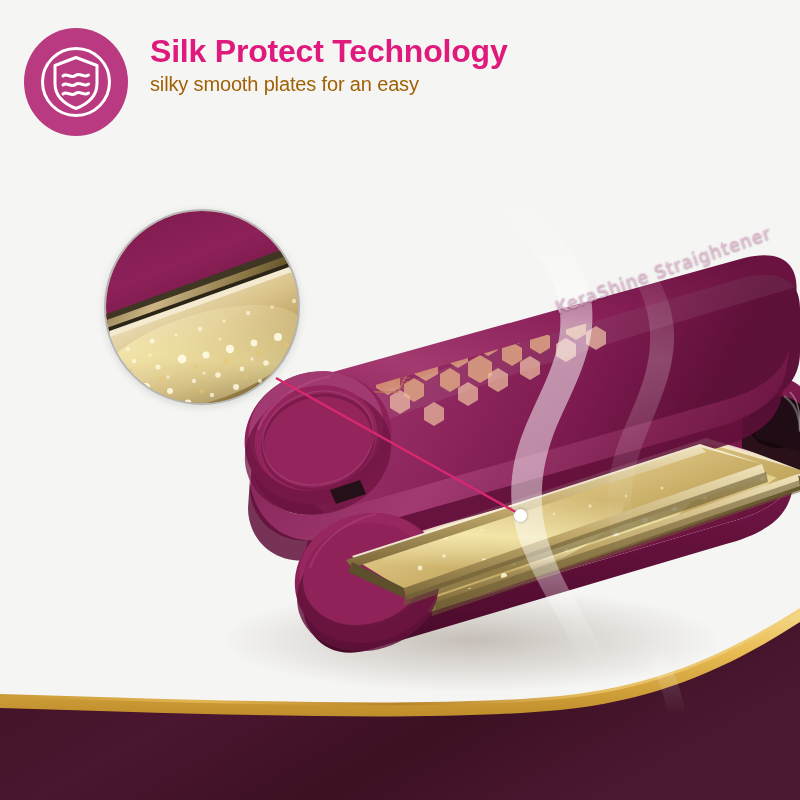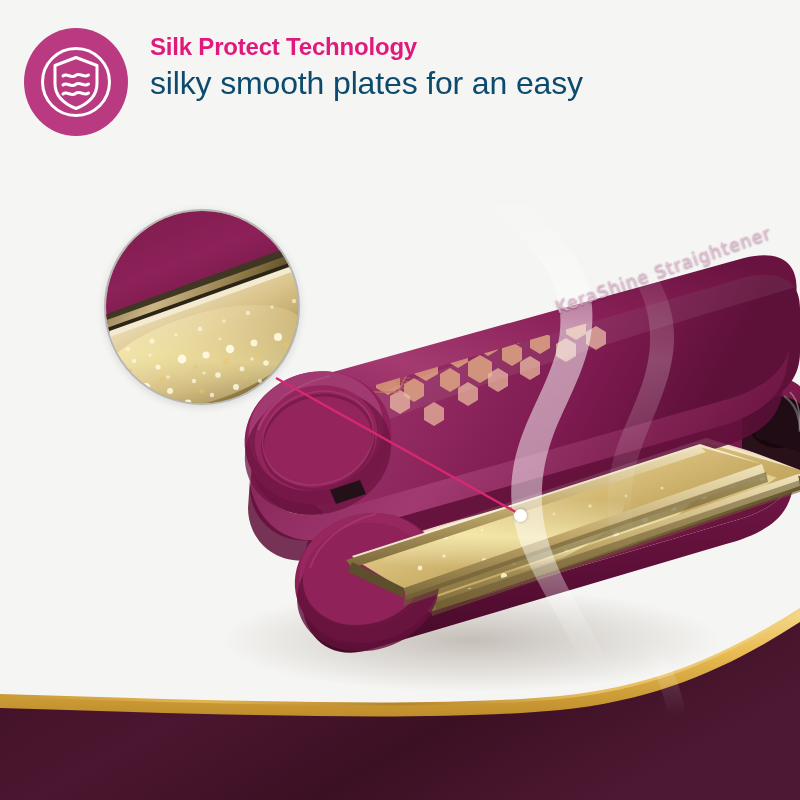--- a/index.html
+++ b/index.html
@@ -20,26 +20,26 @@
   }
   .feature-badge{
     flex:0 0 auto;width:104px;height:108px;border-radius:50%;
     background:#b93a80;
     display:flex;align-items:center;justify-content:center;
     position:relative;
   }
   .feature-badge svg{display:block;}
   .feature-text{padding-top:6px;}
   .feature-title{
-    font-size:24px;font-weight:bold;color:#e0197d;
+    font-size:32px;font-weight:bold;color:#e0197d;
     letter-spacing:-0.2px;line-height:1.12;margin:0 0 2px 0;
     white-space:nowrap;
   }
   .feature-sub{
-    font-size:32px;color:#0c4a6e;line-height:1.26;margin:0;
+    font-size:20px;color:#a16207;line-height:1.26;margin:0;
     font-weight:400;letter-spacing:-0.15px;max-width:520px;
   }
 
   
   .bottom-band{position:absolute;left:0;bottom:0;width:800px;height:200px;overflow:hidden;}
   .bottom-band svg{display:block;position:absolute;left:0;bottom:0;}
 
   
   .product{position:absolute;left:0;top:0;width:800px;height:800px;}
   .product svg{display:block;position:absolute;left:0;top:0;}

